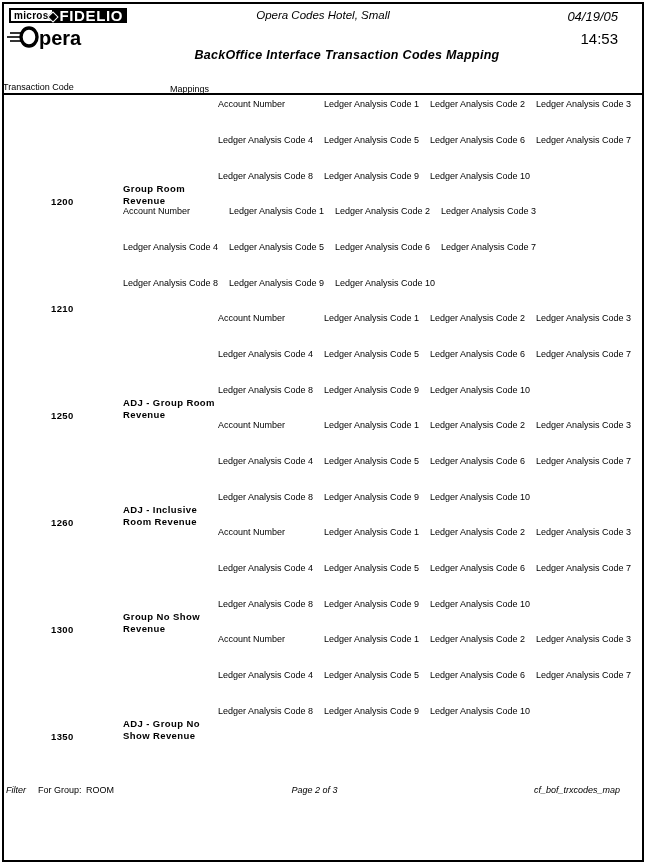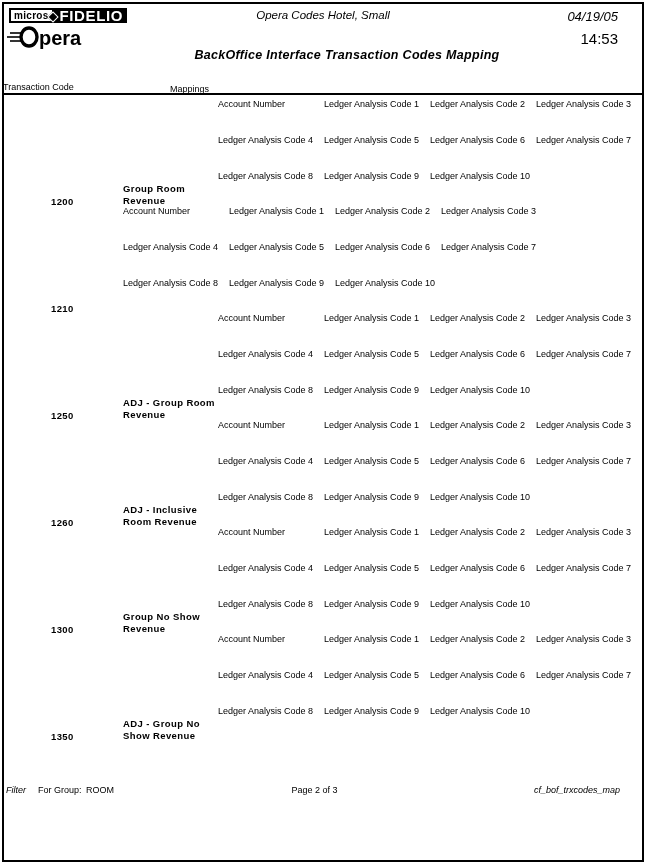--- a/index.html
+++ b/index.html
@@ -82,21 +82,21 @@
   }
   .maps { flex: 1; }
   .map-row { height: 36px; display: flex; }
   .map-cell { width: 106px; font-size: 9px; flex: none; white-space: nowrap; }
 
   
   .footer { position: absolute; left: 0; right: 0; top: 785px; height: 14px; font-size: 9px; }
   .f-filter { position: absolute; left: 6px; font-style: italic; }
   .f-group-label { position: absolute; left: 38px; }
   .f-group-value { position: absolute; left: 86px; }
-  .f-page { position: absolute; left: 0; right: 17px; text-align: center; }
+  .f-page { position: absolute; left: 0; right: 17px; text-align: center; font-style: italic; }
   .f-report-id { position: absolute; right: 26px; font-style: italic; }
 </style>
 </head>
 <body>
 
 <div class="page">
   <div class="page-border"></div>
 
   <div class="logo-area">
     <div class="mf-logo">

